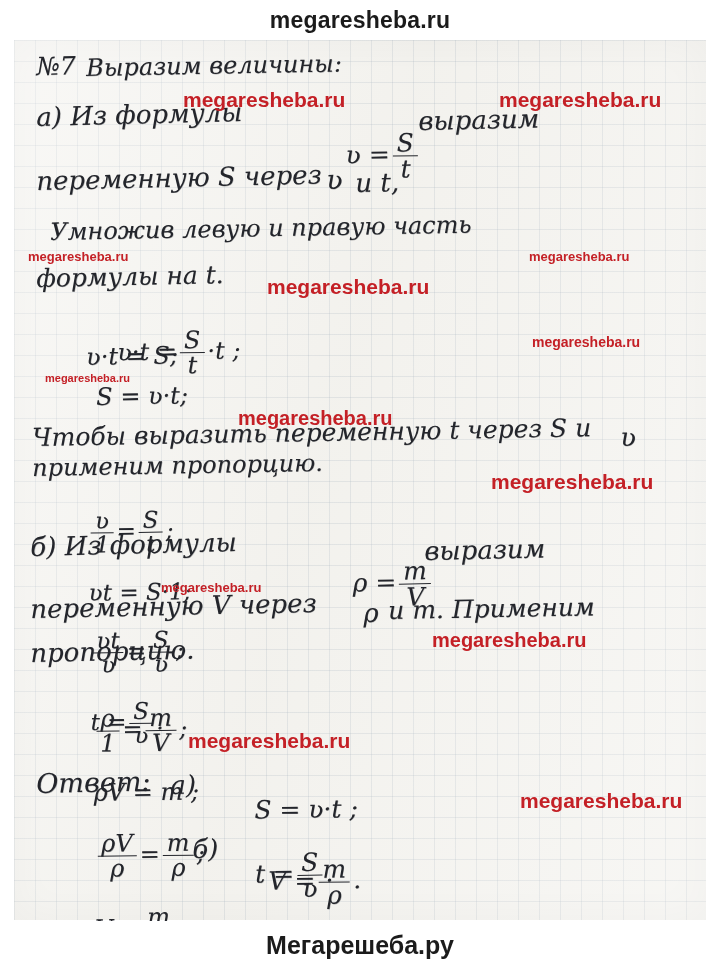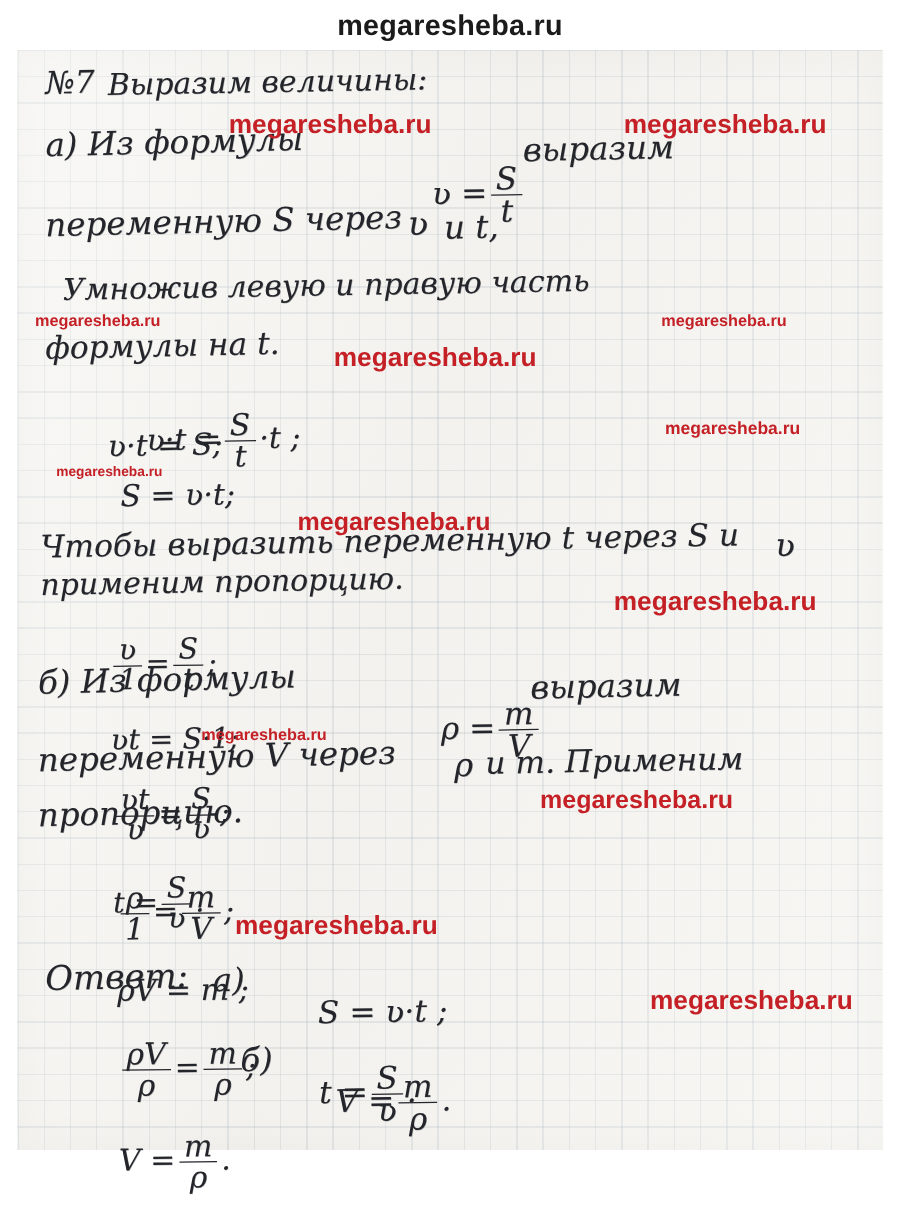--- a/index.html
+++ b/index.html
@@ -189,13 +189,14 @@
       <div class="wm" style="left: 532px; top: 334px; font-size: 14px; color: rgb(196, 32, 38);">megaresheba.ru</div>
       <div class="wm" style="left: 45px; top: 372px; font-size: 11px; color: rgb(196, 32, 38);">megaresheba.ru</div>
       <div class="wm" style="left: 238px; top: 407px; font-size: 20px; color: rgb(196, 32, 38);">megaresheba.ru</div>
       <div class="wm" style="left: 491px; top: 470px; font-size: 21px; color: rgb(196, 32, 38);">megaresheba.ru</div>
       <div class="wm" style="left: 161px; top: 580px; font-size: 13px; color: rgb(196, 32, 38);">megaresheba.ru</div>
       <div class="wm" style="left: 432px; top: 629px; font-size: 20px; color: rgb(196, 32, 38);">megaresheba.ru</div>
       <div class="wm" style="left: 188px; top: 729px; font-size: 21px; color: rgb(196, 32, 38);">megaresheba.ru</div>
       <div class="wm" style="left: 520px; top: 789px; font-size: 21px; color: rgb(196, 32, 38);">megaresheba.ru</div>
     </div>
 
+  <div class="banner-bottom">Мегарешеба.ру</div>
 </div>
 
 </body></html>

